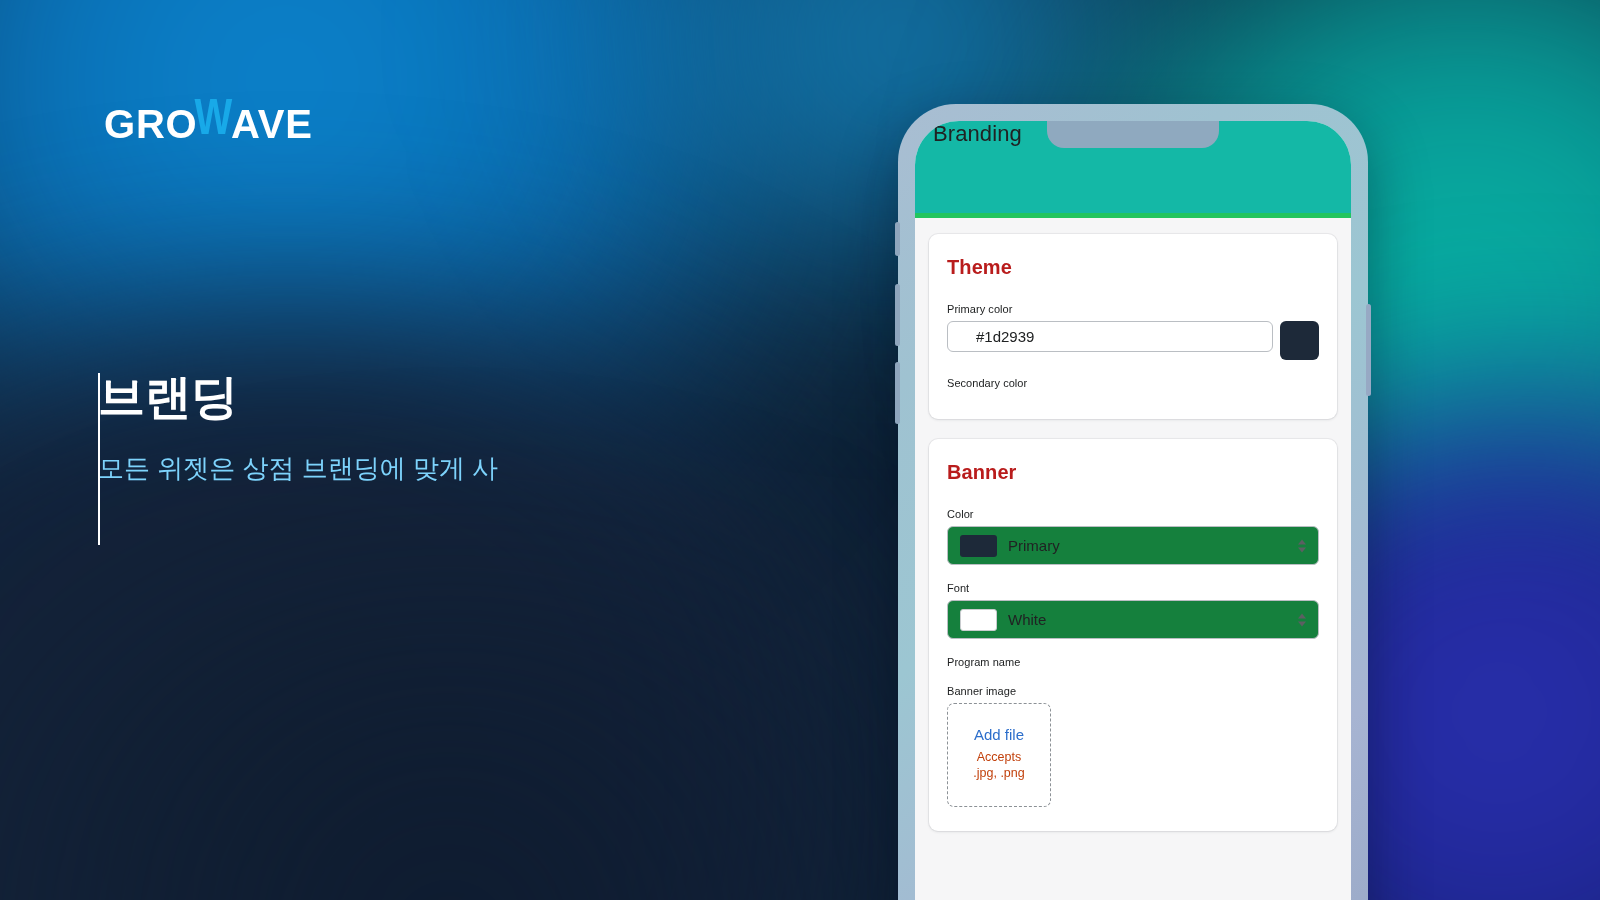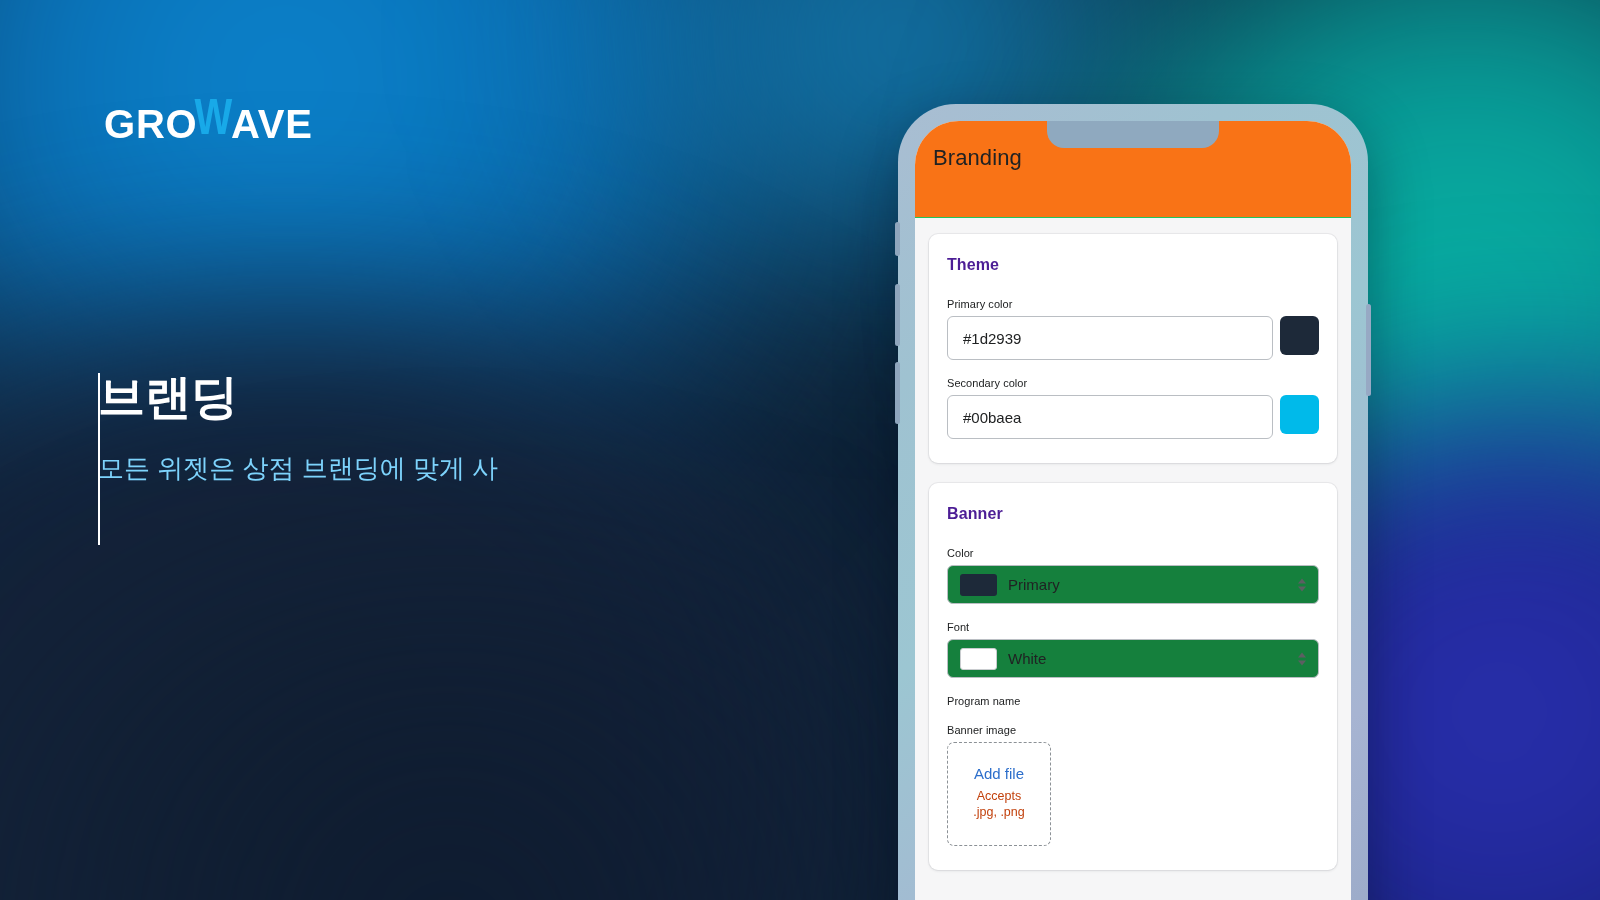--- a/index.html
+++ b/index.html
@@ -90,49 +90,49 @@
     overflow:hidden;
   }
   #notch {
     position:absolute; left:50%; transform:translateX(-50%); top:0;
     width:172px; height:27px;
     background:#8fa9bf; border-radius:0 0 17px 17px; z-index:5;
   }
 
   
   #app-header {
-    background:#f97316; height:97px;
-    display:flex; align-items:center; padding:0 0 22px 18px;
-    border-bottom:1px solid #22c55e;
+    background:#14b8a6; height:97px;
+    display:flex; align-items:flex-start; padding:0 0 22px 18px;
+    border-bottom:5px solid #22c55e;
   }
   #app-title { font-size:22px; color:#202223; font-weight:400; letter-spacing:.1px; }
 
   #app-body { padding:16px 14px 0 14px; }
 
   .card {
     background:#ffffff; border-radius:9px;
     box-shadow:0 0 0 1px rgba(22,29,37,.05), 0 1px 3px rgba(22,29,37,.10);
     padding:22px 18px 24px 18px;
     margin-bottom:20px;
   }
   .card-title {
-    font-size:16px; font-weight:bold; color:#4c1d95;
+    font-size:20px; font-weight:bold; color:#b91c1c;
     margin-bottom:24px; letter-spacing:.1px;
   }
   .field { margin-bottom:17px; }
   .field:last-child { margin-bottom:0; }
   .field-label {
     font-size:11px; color:#202223; margin-bottom:6px; display:block;
     letter-spacing:.05px;
   }
   .input-row { display:flex; align-items:stretch; gap:7px; }
   .text-input {
-    flex:1; height:44px; border:1px solid #babec3; border-radius:6px;
+    flex:1; height:31px; border:1px solid #babec3; border-radius:6px;
     background:#ffffff; font:15px "Liberation Sans",sans-serif; color:#202223;
-    padding:0 15px; outline:none;
+    padding:0 28px; outline:none;
   }
   .color-swatch {
     width:39px; height:39px; border-radius:6px; border:none; flex:none;
   }
   .select-wrap { position:relative; }
   .select-box {
     height:39px; border:1px solid #babec3; border-radius:6px; background:#15803d;
     display:flex; align-items:center; padding:0 12px; gap:11px;
   }
   .sel-swatch { width:37px; height:22px; border-radius:3px; flex:none; }
@@ -210,24 +210,20 @@
         <div class="field">
           <label class="field-label">Primary color</label>
           <div class="input-row">
             <input class="text-input" type="text" value="#1d2939" style="">
             <button class="color-swatch" style="background:#1d2939"></button>
           </div>
         </div>
 
         <div class="field">
           <label class="field-label">Secondary color</label>
-          <div class="input-row">
-            <input class="text-input" type="text" value="#00baea" style="">
-            <button class="color-swatch" style="background:#00baea"></button>
-          </div>
         </div>
       </div>
 
       <div class="card">
         <div class="card-title">Banner</div>
 
         <div class="field">
           <label class="field-label">Color</label>
           <div class="select-wrap">
             <div class="select-box">

